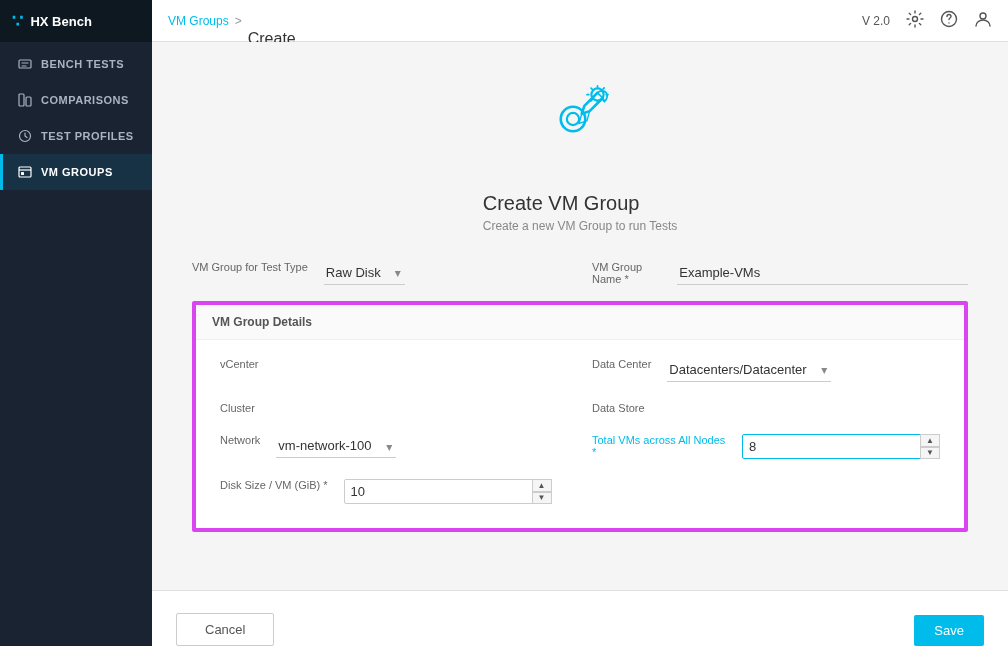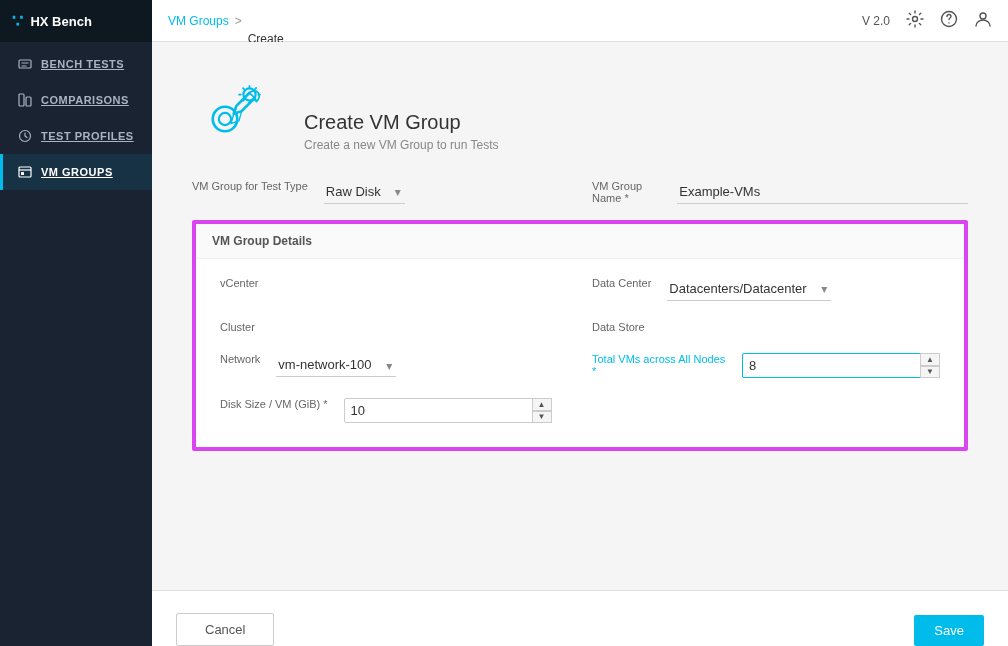--- a/index.html
+++ b/index.html
@@ -44,21 +44,20 @@
       align-items: center;
       padding: 10px 14px;
       cursor: pointer;
       color: #aab4c0;
       font-size: 11px;
       font-weight: 600;
       letter-spacing: 0.5px;
       text-transform: uppercase;
       gap: 8px;
       border-left: 3px solid transparent;
-      text-decoration: underline;
     }
     .sidebar-item.active {
       color: #fff;
       border-left-color: #00bceb;
       background: rgba(0,188,235,0.1);
     }
     .sidebar-icon {
       width: 16px;
       height: 16px;
       flex-shrink: 0;
@@ -97,21 +96,21 @@
       color: #00bceb;
       cursor: pointer;
       font-size: 12px;
     }
     .topbar-breadcrumb-sep {
       color: #999;
       font-size: 12px;
     }
     .topbar-breadcrumb-current {
       color: #333;
-      font-size: 12px;
+      font-size: 16px;
       margin-top: 36px;
     }
     .topbar-right {
       display: flex;
       align-items: center;
       gap: 16px;
       color: #666;
     }
     .topbar-version {
       font-size: 12px;
@@ -128,23 +127,24 @@
       flex: 1;
       overflow-y: auto;
       padding: 30px 40px 100px 40px;
       background: #f5f5f5;
       position: relative;
     }
 
     
     .create-header {
       display: flex;
-      align-items: flex-end;
+      align-items: center;
       margin-bottom: 28px;
-      gap: 32px;
+      gap: 40px;
+      flex-direction: column;
     }
     .create-icon-wrap {
       width: 80px;
       height: 80px;
       display: flex;
       align-items: center;
       justify-content: center;
     }
     .create-icon-svg {
       width: 70px;

